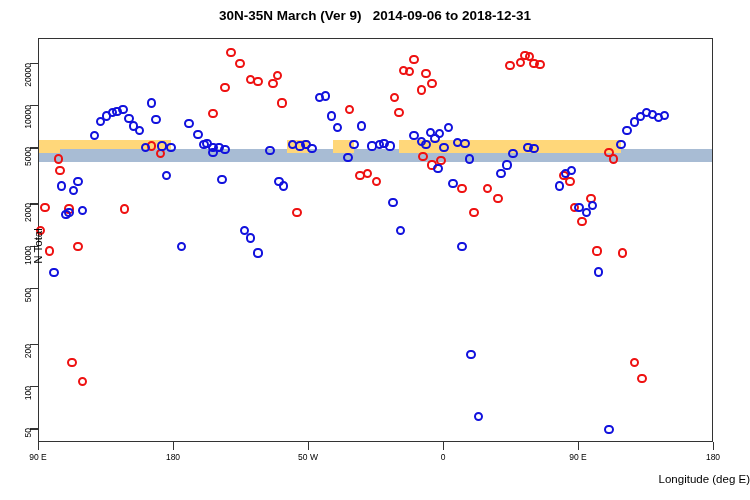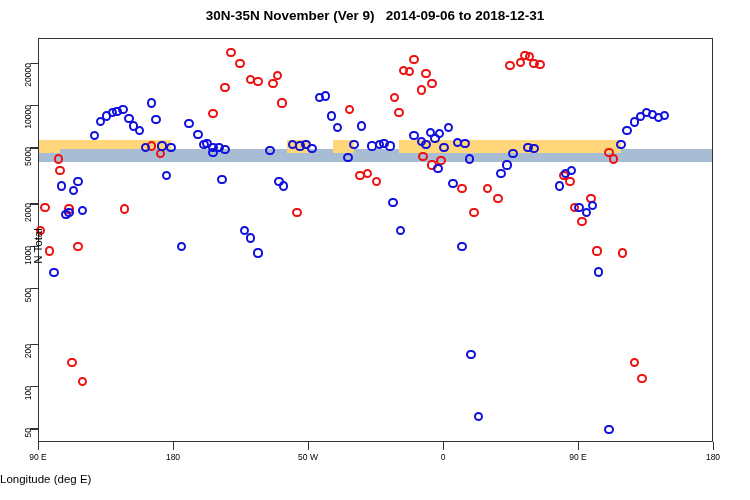--- a/index.html
+++ b/index.html
@@ -25,21 +25,21 @@
   .pt.land{border:2.4px solid #EE1111;}
   .pt.ocean{border:2.4px solid #1111DD;}
 
   
   .ytick{position:absolute;left:30px;width:8px;height:1.3px;background:#333;}
 
   .xtick{position:absolute;top:442px;width:1.3px;height:8px;background:#333;}
   .xlab{position:absolute;top:452px;font-size:8.5px;color:#000;text-align:center;white-space:nowrap;}
 
   #xaxis-title{
-    position:absolute;left:0;top:473px;width:750px;text-align:left;
+    position:absolute;left:0;top:473px;width:750px;text-align:right;
     font-size:11.5px;color:#000;
   }
   #yaxis-title{
     position:absolute;left:-22px;top:240px;width:120px;text-align:center;
     font-size:11.5px;color:#000;
     transform:rotate(-90deg);transform-origin:50% 50%;
   }
 
   #legend{
     position:absolute;left:42px;top:408px;width:170px;
@@ -55,21 +55,21 @@
   }
   .legend-dot.land{border:2.4px solid #EE1111;}
   .legend-dot.ocean{border:2.4px solid #1111DD;}
   .legend-text{position:absolute;left:52px;top:1px;font-size:11px;color:#000;white-space:nowrap;}
 </style>
 </head>
 <body>
 
 <div id="stage">
 
-  <div id="chart-title">30N-35N November (Ver 9)   2014-09-06 to 2018-12-31</div>
+  <div id="chart-title">30N-35N March (Ver 9)   2014-09-06 to 2018-12-31</div>
 
   <div id="plot-frame">
     <div id="bands">
         <div style="position: absolute; left: 0px; width: 675px; top: 110.433px; height: 13px; background: rgb(168, 188, 212);"></div>
         <div style="position: absolute; left: 0px; width: 21px; top: 101.345px; height: 13px; background: rgb(255, 215, 122);"></div>
         <div style="position: absolute; left: 21px; width: 111px; top: 101.345px; height: 13px; background: rgb(255, 215, 122);"></div>
         <div style="position: absolute; left: 247.5px; width: 22.5px; top: 101.345px; height: 13px; background: rgb(255, 215, 122);"></div>
         <div style="position: absolute; left: 294px; width: 21px; top: 101.345px; height: 13px; background: rgb(255, 215, 122);"></div>
         <div style="position: absolute; left: 360px; width: 135px; top: 101.345px; height: 13px; background: rgb(255, 215, 122);"></div>
         <div style="position: absolute; left: 495px; width: 87px; top: 101.345px; height: 13px; background: rgb(255, 215, 122);"></div>

